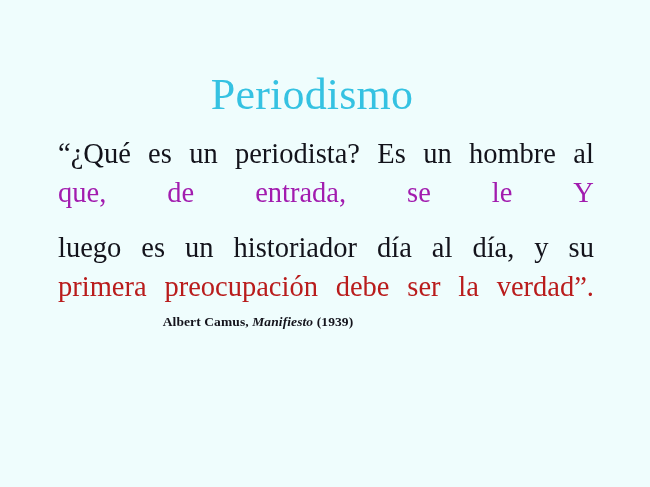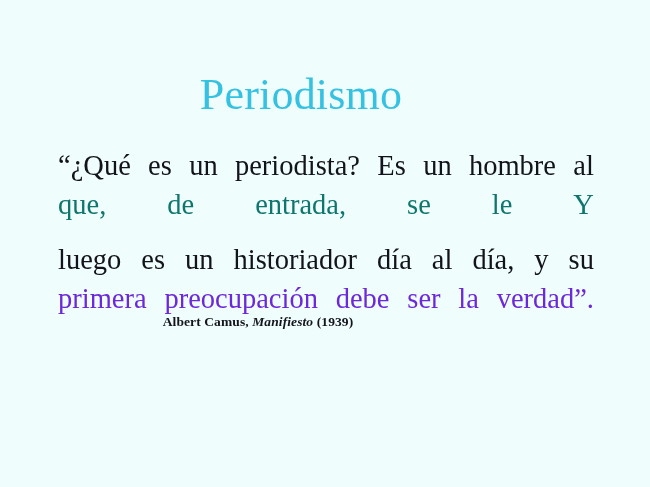--- a/index.html
+++ b/index.html
@@ -15,34 +15,34 @@
   .slide {
     position: relative;
     width: 650px;
     height: 487px;
     background: #effdfd;
     box-sizing: border-box;
   }
   .title {
     position: absolute;
     top: 72px;
-    left: 0;
+    left: 11px;
     width: 602px;
     text-align: center;
     font-family: "Liberation Serif", "DejaVu Serif", serif;
     font-size: 44px;
     font-weight: 400;
     line-height: 1.05;
     letter-spacing: 0.2px;
     color: #35c2e2;
     white-space: nowrap;
   }
   .quote-block {
     position: absolute;
-    top: 146px;
+    top: 134px;
     left: 58px;
     width: 536px;
   }
   
   .jline {
     display: flex;
     justify-content: space-between;
     width: 100%;
     font-family: "Liberation Serif", "DejaVu Serif", serif;
     font-size: 28.5px;
@@ -90,42 +90,42 @@
       <span class="w">“¿Qué</span>
       <span class="w">es</span>
       <span class="w">un</span>
       <span class="w">periodista?</span>
       <span class="w">Es</span>
       <span class="w">un</span>
       <span class="w">hombre</span>
       <span class="w">al</span>
     </div>
 
-    <div class="jline" style="color: #0f766e;">
+    <div class="jline" style="color: #a21caf;">
       <span class="w">que,</span>
       <span class="w">de</span>
       <span class="w">entrada,</span>
       <span class="w">se</span>
       <span class="w">le</span>
       <span class="w">Y</span>
     </div>
 
     <div class="jline" style="color: rgb(19, 19, 27); margin-top: 16px;">
       <span class="w">luego</span>
       <span class="w">es</span>
       <span class="w">un</span>
       <span class="w">historiador</span>
       <span class="w">día</span>
       <span class="w">al</span>
       <span class="w">día,</span>
       <span class="w">y</span>
       <span class="w">su</span>
     </div>
 
-    <div class="jline" style="color: #6d28d9;">
+    <div class="jline" style="color: #b91c1c;">
       <span class="w">primera</span>
       <span class="w">preocupación</span>
       <span class="w">debe</span>
       <span class="w">ser</span>
       <span class="w">la</span>
       <span class="w">verdad”.</span>
     </div>
 
   </div>
 

